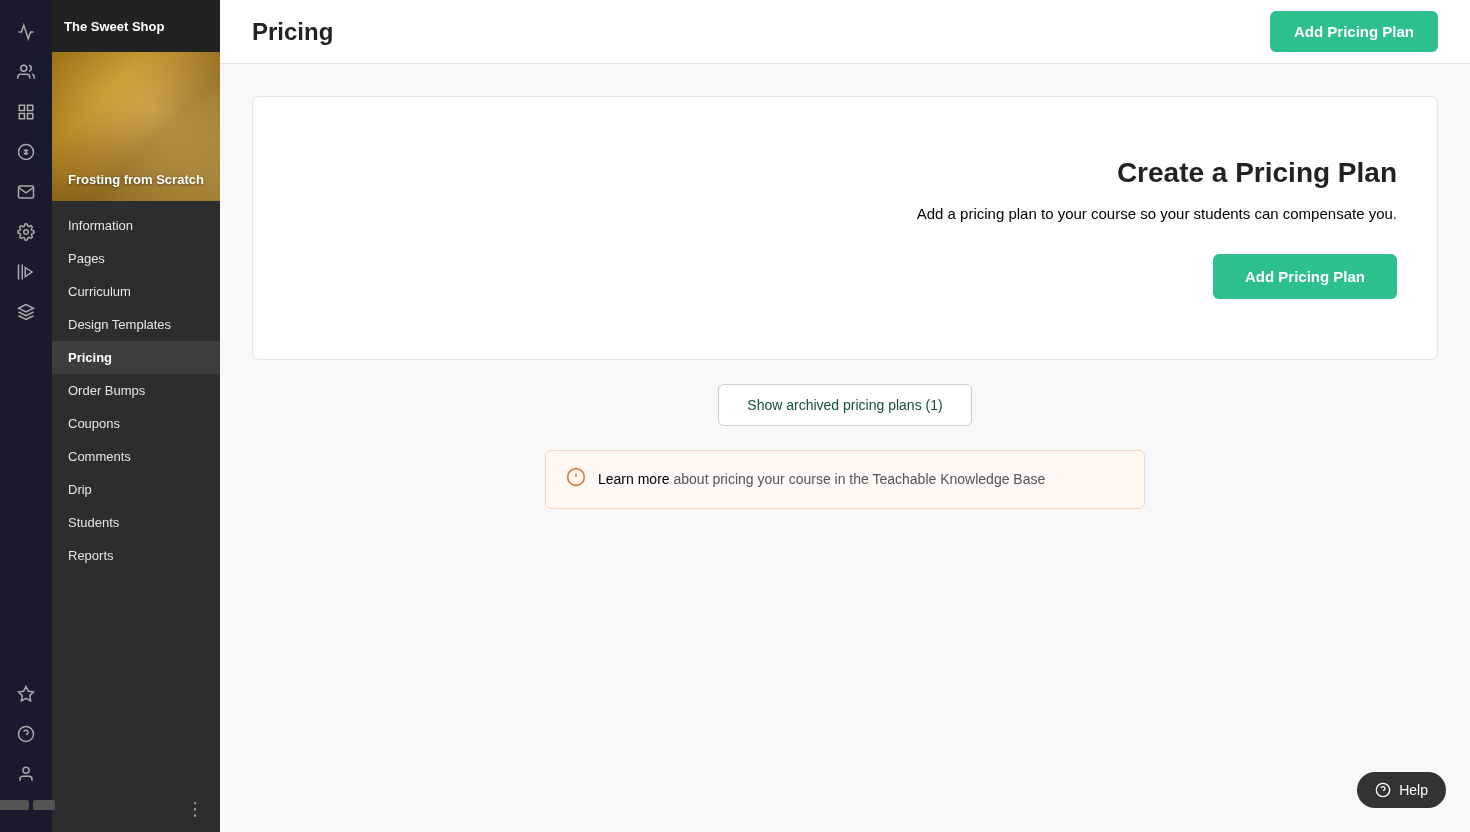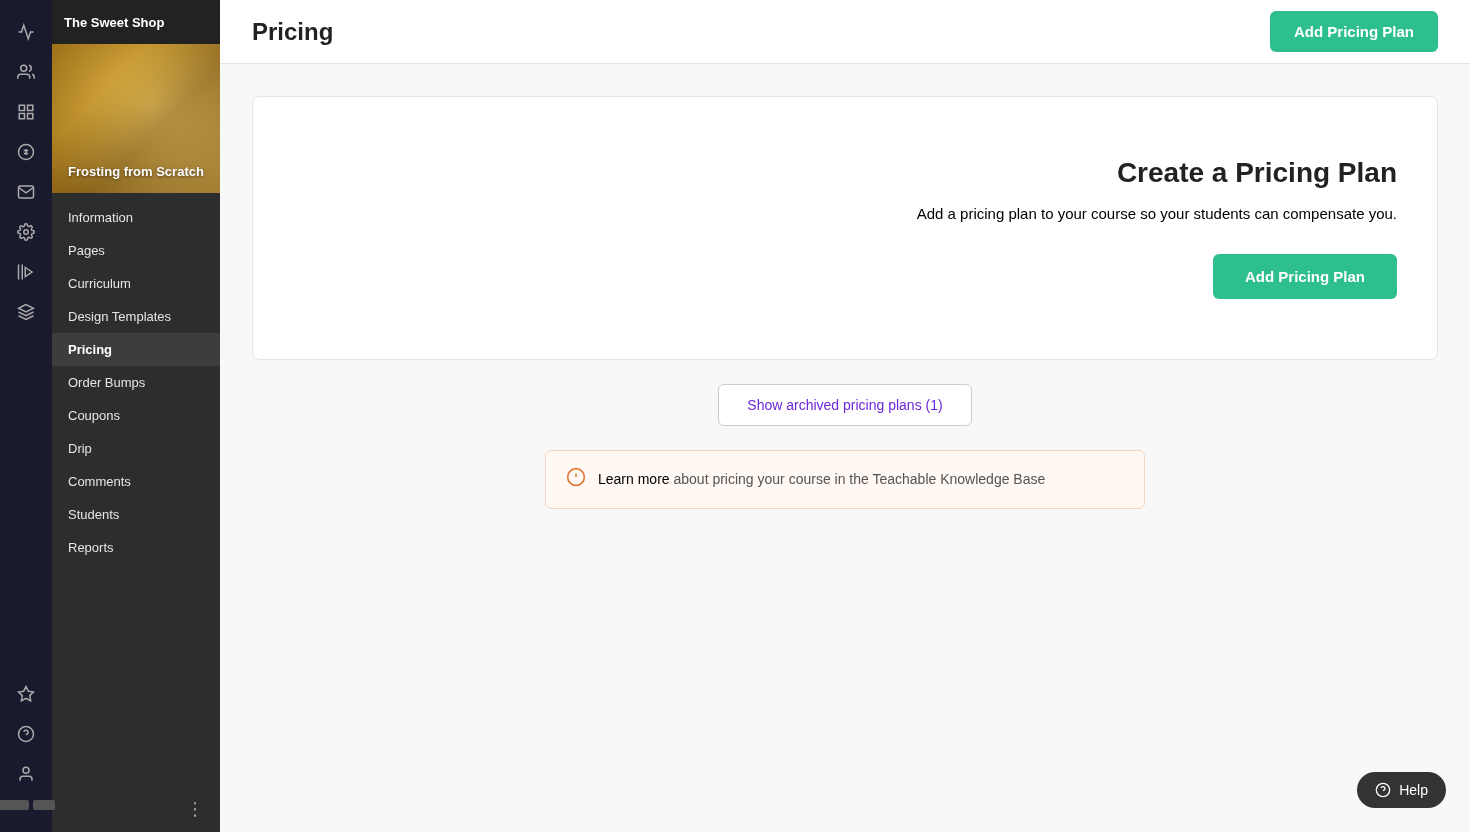--- a/index.html
+++ b/index.html
@@ -38,21 +38,21 @@
       display: flex;
       flex-direction: column;
       flex-shrink: 0;
     }
     #course-header {
       background: #222;
       padding: 8px 12px;
       font-size: 13px;
       font-weight: 600;
       color: #fff;
-      height: 44px;
+      height: 52px;
       display: flex;
       align-items: center;
     }
     #course-image-area {
       position: relative;
       height: 149px;
       background: linear-gradient(135deg, #b8860b 0%, #d4a017 30%, #8b6914 60%, #c9a84c 100%);
       overflow: hidden;
       display: flex;
       align-items: flex-end;
@@ -164,21 +164,21 @@
 
     
     #show-archived-btn {
       display: block;
       margin: 6px auto 24px;
       background: #fff;
       border: 1px solid #ccc;
       border-radius: 6px;
       padding: 12px 28px;
       font-size: 14px;
-      color: #6d28d9;
+      color: #14532d;
       cursor: pointer;
     }
 
     
     #info-banner {
       background: #fff8f3;
       border: 1px solid #f5d5c0;
       border-radius: 6px;
       padding: 16px 20px;
       display: flex;
@@ -322,22 +322,22 @@
     <div id="course-name">Frosting from Scratch</div>
   </div>
   <nav id="course-nav">
     <a class="course-nav-item">Information</a>
     <a class="course-nav-item">Pages</a>
     <a class="course-nav-item">Curriculum</a>
     <a class="course-nav-item">Design Templates</a>
     <a class="course-nav-item active">Pricing</a>
     <a class="course-nav-item">Order Bumps</a>
     <a class="course-nav-item">Coupons</a>
+    <a class="course-nav-item">Comments</a>
     <a class="course-nav-item">Drip</a>
-    <a class="course-nav-item">Comments</a>
     <a class="course-nav-item">Students</a>
     <a class="course-nav-item">Reports</a>
   </nav>
   <div style="display:flex; justify-content:flex-end; padding: 4px 8px 8px;">
     <span class="dot-menu">⋮</span>
   </div>
 </div>
 
 <div id="main">
   <div id="top-bar">

